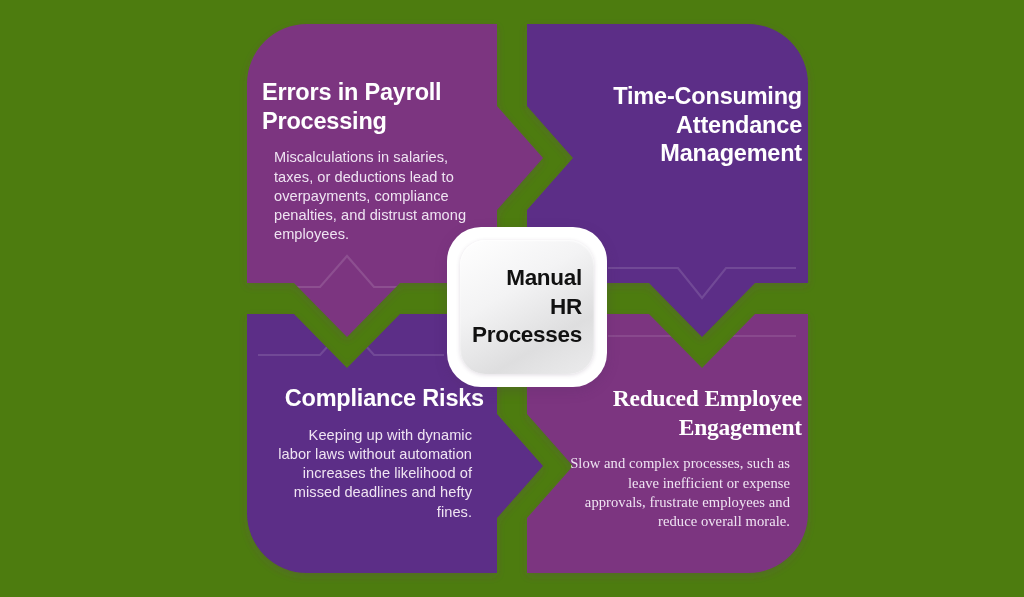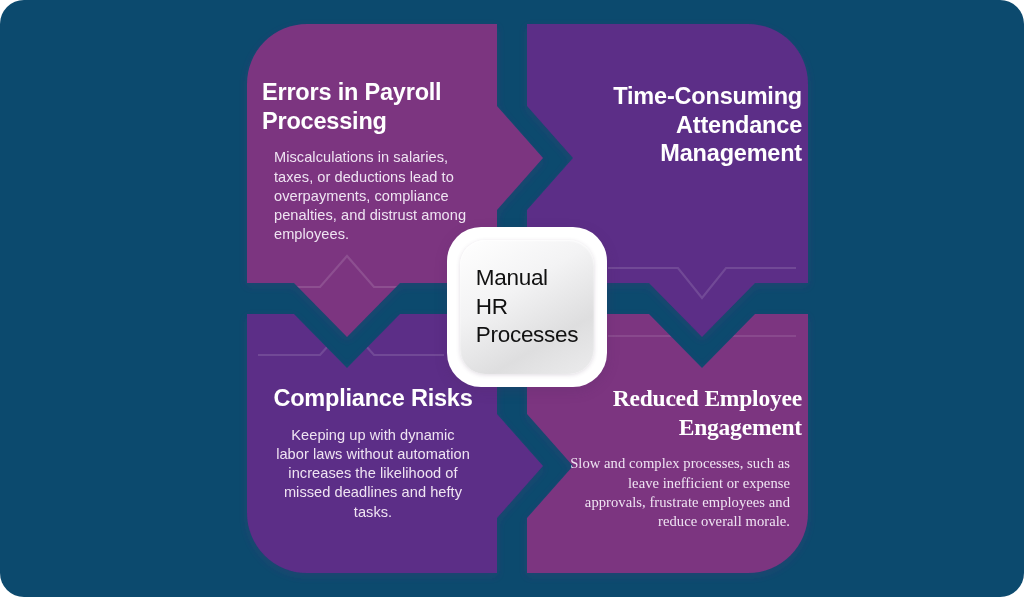--- a/index.html
+++ b/index.html
@@ -14,22 +14,21 @@
     font-family: "Liberation Sans", sans-serif;
     overflow: hidden;
     position: relative;
   }
   #diagram-stage {
     position: absolute;
     left: 0;
     top: 0;
     width: 1024px;
     height: 597px;
-    background: #0c4a6e;
-    border-radius: 24px;
+    background: #4d7c0f;
   }
   #quad-svg {
     position: absolute;
     left: 0;
     top: 0;
     width: 1024px;
     height: 597px;
     display: block;
   }
   .quad-text {
@@ -55,21 +54,21 @@
   #tl-text {
     left: 262px;  top: 78px;  width: 222px;
     text-align: left;
   }
   #tr-text {
     left: 576px;  top: 82px;  width: 226px;
     text-align: right;
   }
   #bl-text {
     left: 262px;  top: 384px; width: 222px;
-    text-align: center;
+    text-align: right;
   }
   #br-text {
     left: 556px;  top: 384px; width: 246px;
     text-align: right;
     font-family: Liberation Serif, serif;
   }
   
   #center-node {
     position: absolute;
     left: 447px;
@@ -89,24 +88,24 @@
     border-radius: 25px;
     background: linear-gradient(150deg, #ffffff 0%, #f3f3f4 38%, #dededf 72%, #ececed 100%);
     box-shadow: inset 0 1px 2px rgba(255,255,255,0.9),
                 0 1px 4px rgba(90,60,100,0.18);
     display: flex;
     align-items: center;
     justify-content: center;
   }
   #center-label {
     font-size: 22.5px;
-    font-weight: normal;
+    font-weight: bold;
     color: #111111;
     line-height: 1.26;
-    text-align: left;
+    text-align: right;
     letter-spacing: -0.3px;
     white-space: pre-line;
   }
 </style>
 </head>
 <body>
 
 <div id="diagram-stage">
 
   <svg id="quad-svg" viewBox="0 0 1024 597" xmlns="http://www.w3.org/2000/svg">
@@ -249,21 +248,21 @@
     <div class="quad-heading">Errors in Payroll Processing</div>
     <div class="quad-body">Miscalculations in salaries, taxes, or deductions lead to overpayments, compliance penalties, and distrust among employees.</div>
   </div>
 
   <div class="quad-text" id="tr-text">
     <div class="quad-heading">Time-Consuming Attendance Management</div>
   </div>
 
   <div class="quad-text" id="bl-text">
     <div class="quad-heading">Compliance Risks</div>
-    <div class="quad-body">Keeping up with dynamic labor laws without automation increases the likelihood of missed deadlines and hefty tasks.</div>
+    <div class="quad-body">Keeping up with dynamic labor laws without automation increases the likelihood of missed deadlines and hefty fines.</div>
   </div>
 
   <div class="quad-text" id="br-text">
     <div class="quad-heading">Reduced Employee Engagement</div>
     <div class="quad-body">Slow and complex processes, such as leave inefficient or expense approvals, frustrate employees and reduce overall morale.</div>
   </div>
 
   <div id="center-node">
     <div id="center-inner">
       <div id="center-label">Manual

